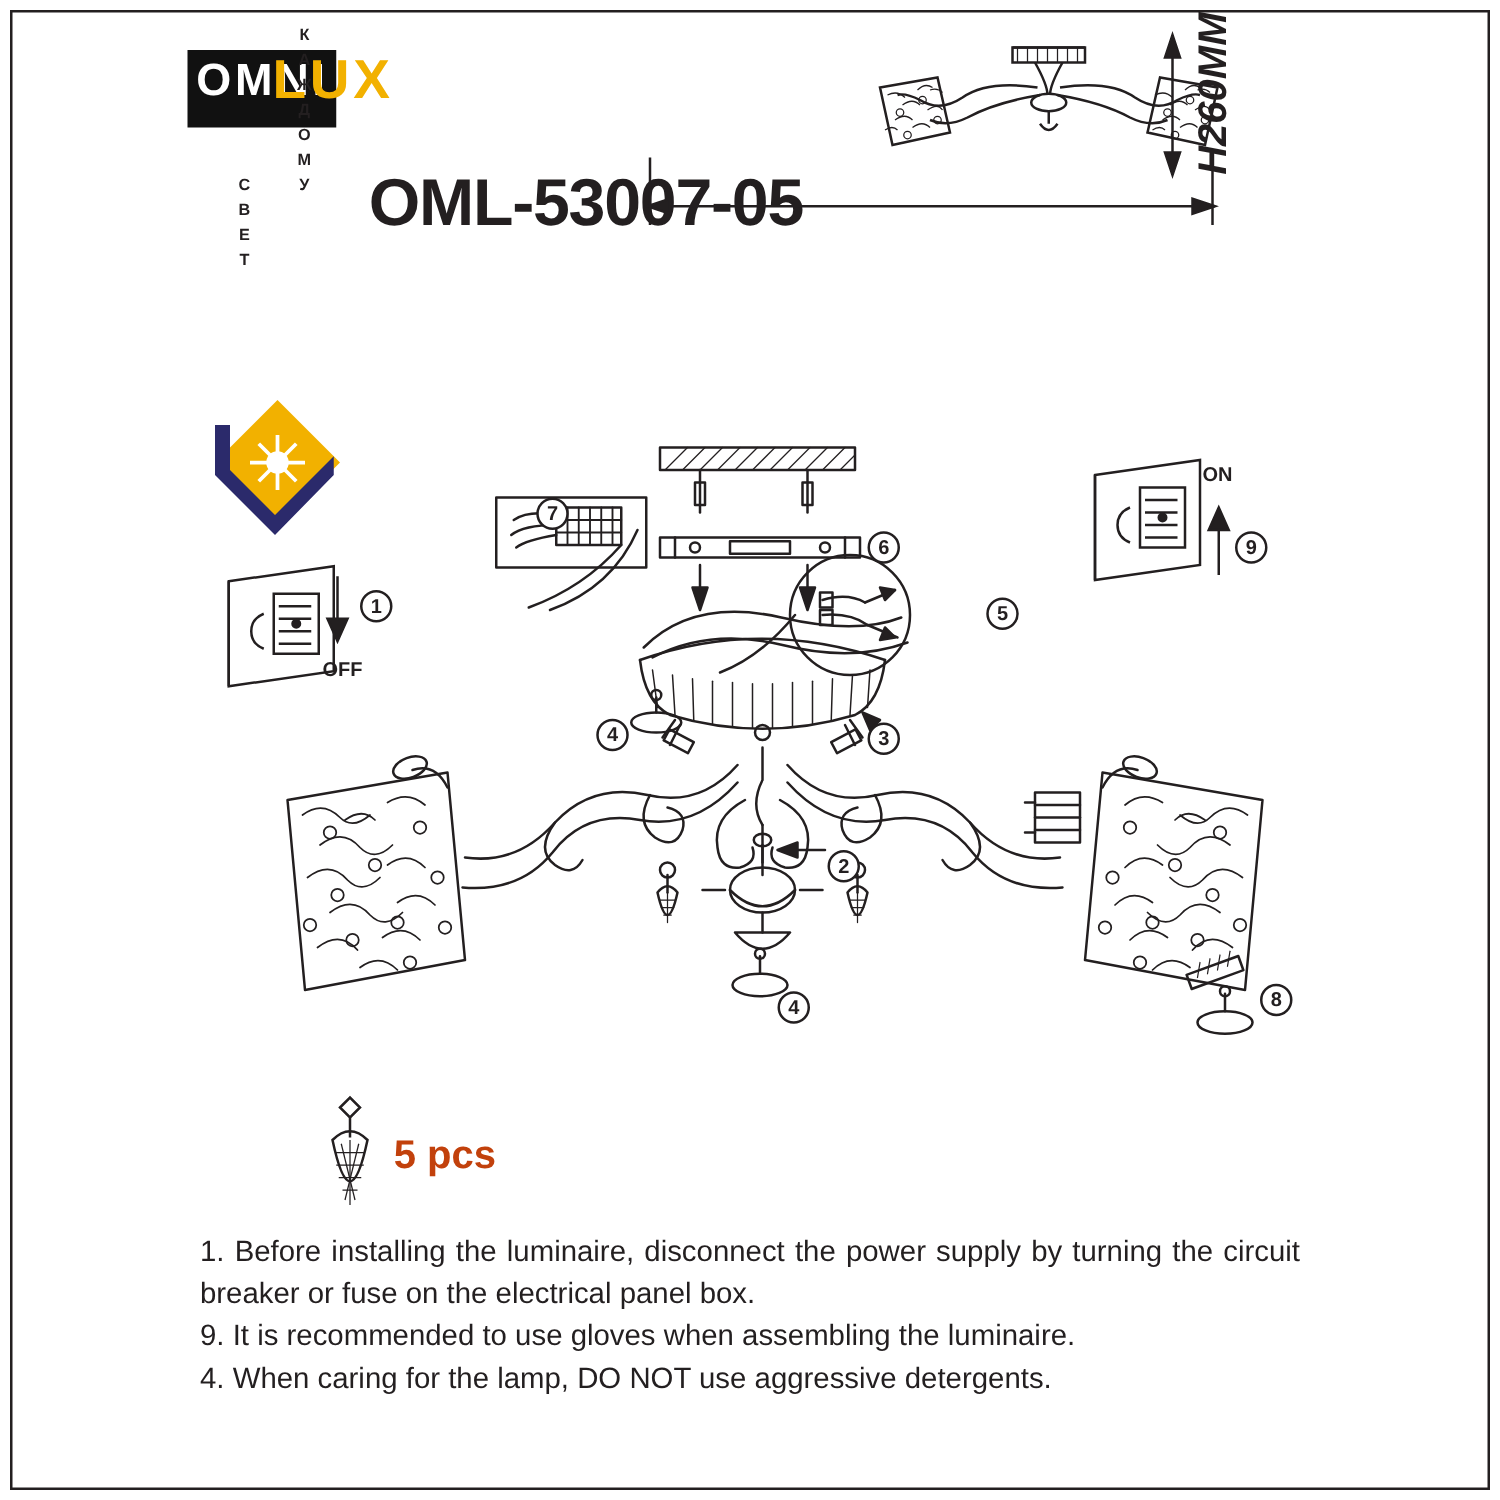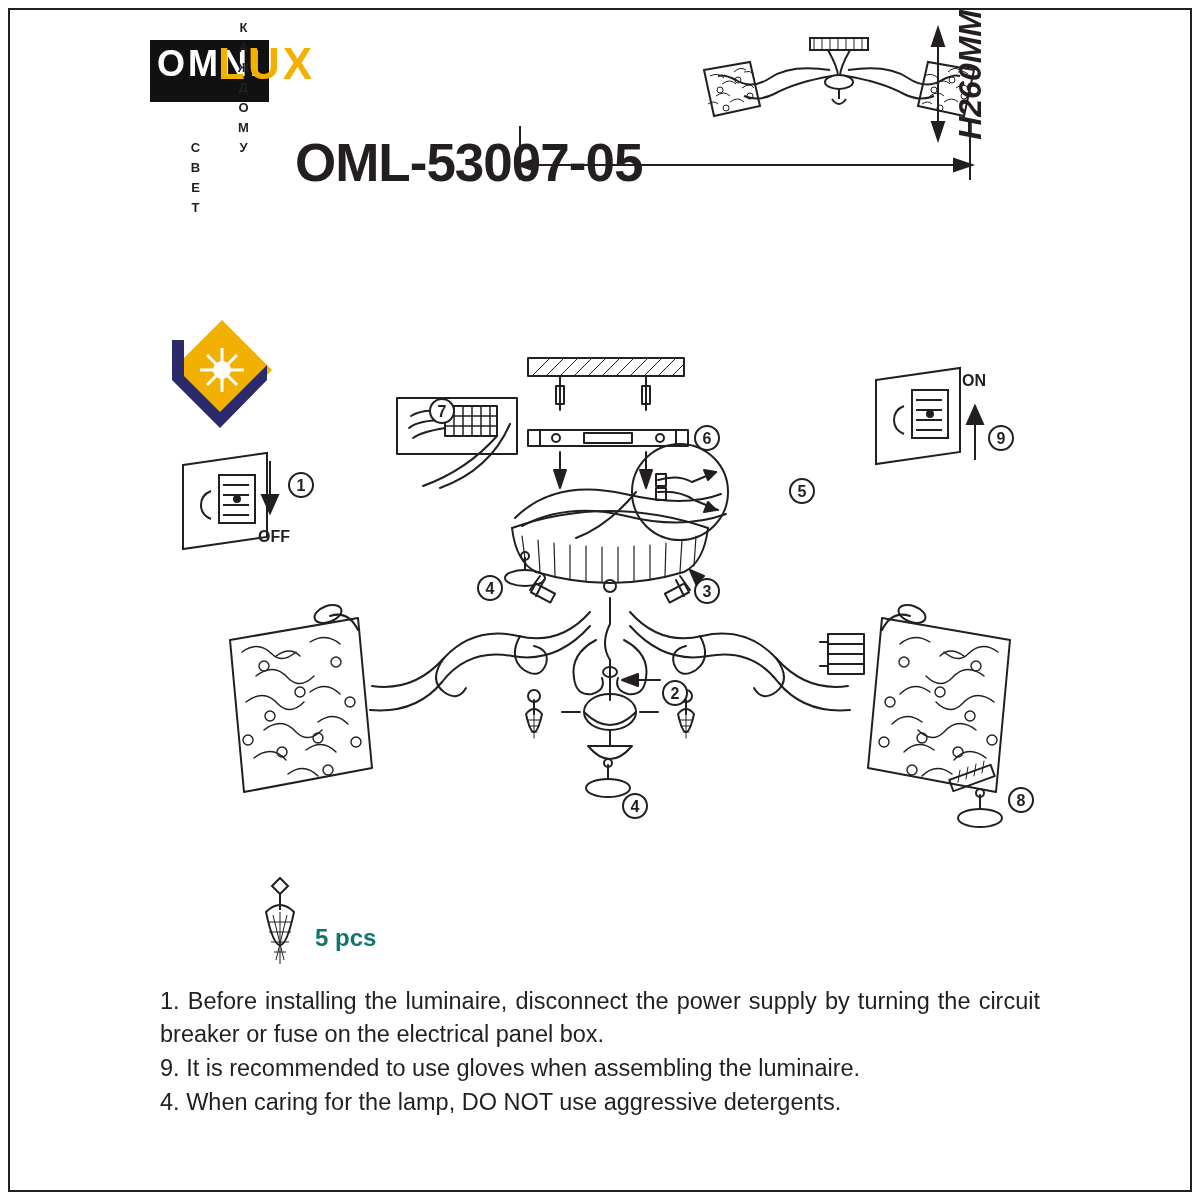--- a/index.html
+++ b/index.html
@@ -122,24 +122,24 @@
   
   .sw-label {
     position: absolute;
     font-size: 16px;
     font-weight: bold;
     color: #231f20;
   }
   .pcs-label {
     position: absolute;
     left: 315px;
-    top: 924px;
-    font-size: 24px;
-    font-weight: bold;
-    color: #0f766e;
+    top: 905px;
+    font-size: 32px;
+    font-weight: bold;
+    color: #c2410c;
   }
 
   
   .instructions {
     position: absolute;
     left: 160px;
     top: 985px;
     width: 880px;
     font-size: 23.5px;
     line-height: 33px;

